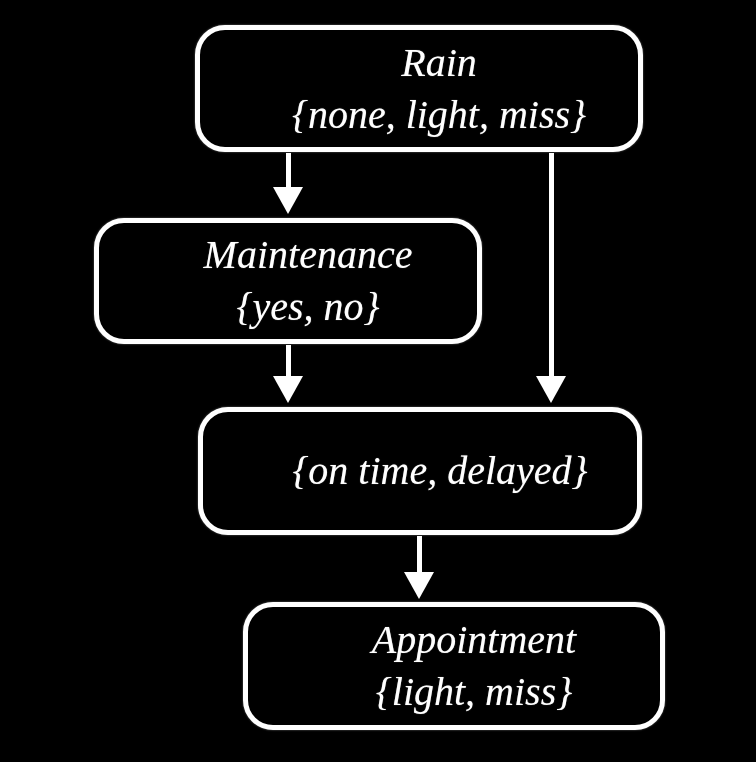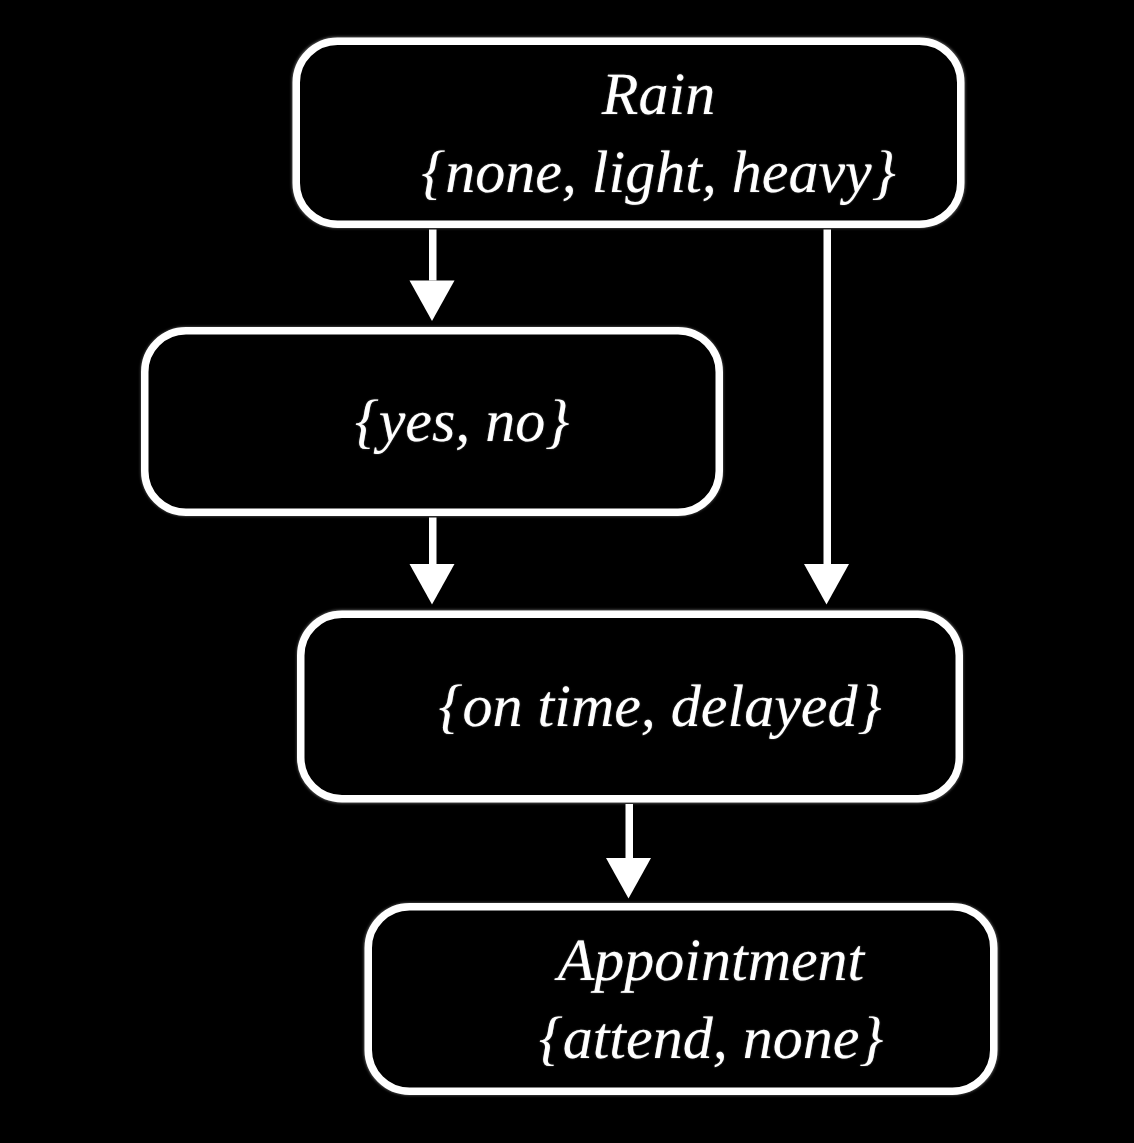--- a/index.html
+++ b/index.html
@@ -66,34 +66,35 @@
   #arrow-maintenance-train{ left: 273px; top: 345px; height: 58px;  }
   #arrow-train-appointment{ left: 404px; top: 536px; height: 63px;  }
 </style>
 </head>
 <body>
 
 <div id="canvas">
 
   <div class="node" id="node-rain">
     <div class="node-title">Rain</div>
-    <div class="node-values">{none, light, heavy}</div>
+    <div class="node-values">{none, light, miss}</div>
   </div>
 
   <div class="node" id="node-maintenance">
+    <div class="node-title">Maintenance</div>
     <div class="node-values">{yes, no}</div>
   </div>
 
   <div class="node" id="node-train">
     <div class="node-values">{on time, delayed}</div>
   </div>
 
   <div class="node" id="node-appointment">
     <div class="node-title">Appointment</div>
-    <div class="node-values">{attend, none}</div>
+    <div class="node-values">{light, miss}</div>
   </div>
 
   <div class="arrow" id="arrow-rain-maintenance">
     <div class="shaft"></div>
     <div class="head"></div>
   </div>
 
   <div class="arrow" id="arrow-rain-train">
     <div class="shaft"></div>
     <div class="head"></div>

